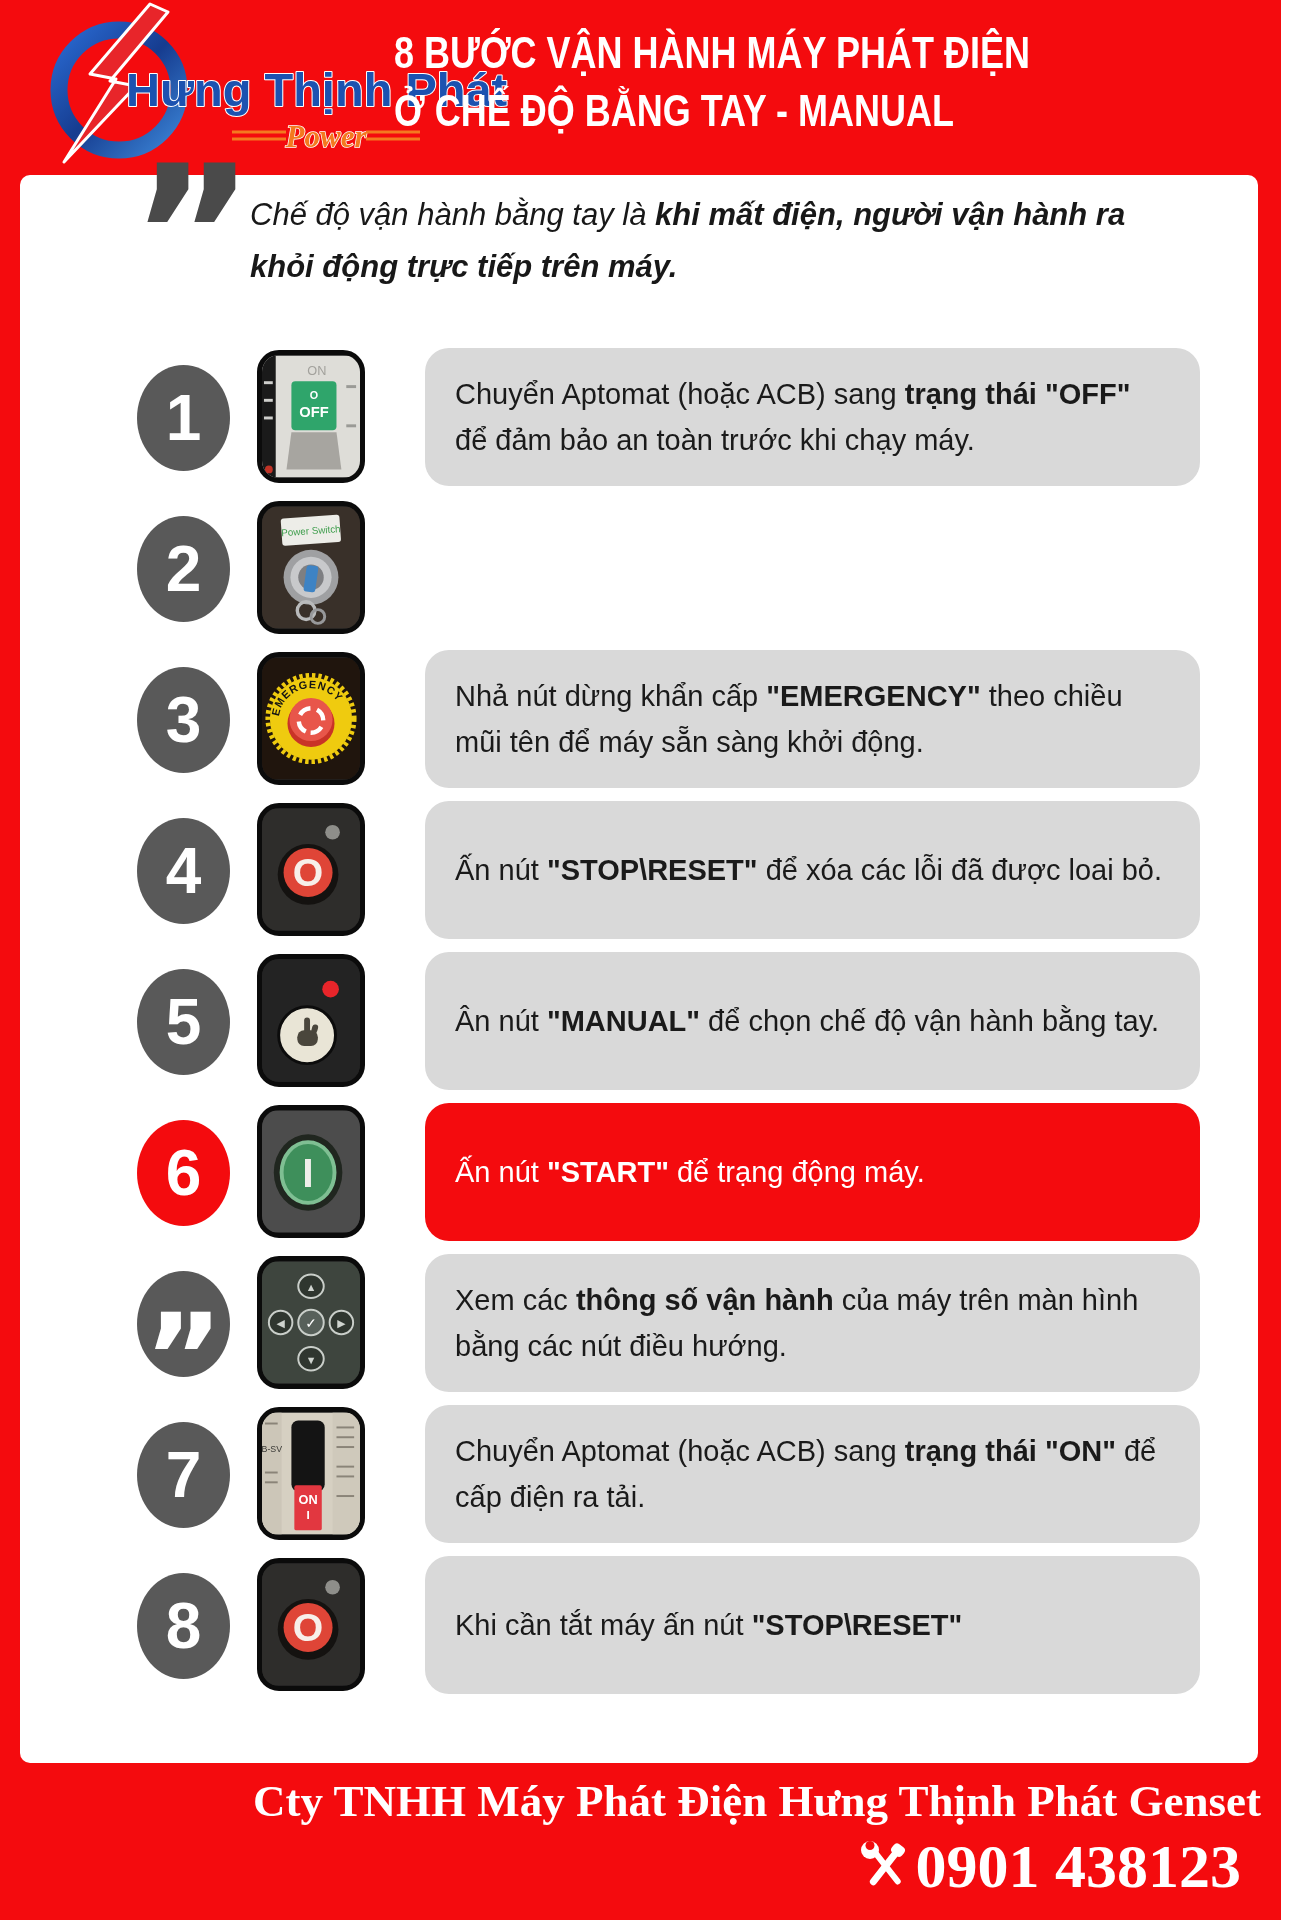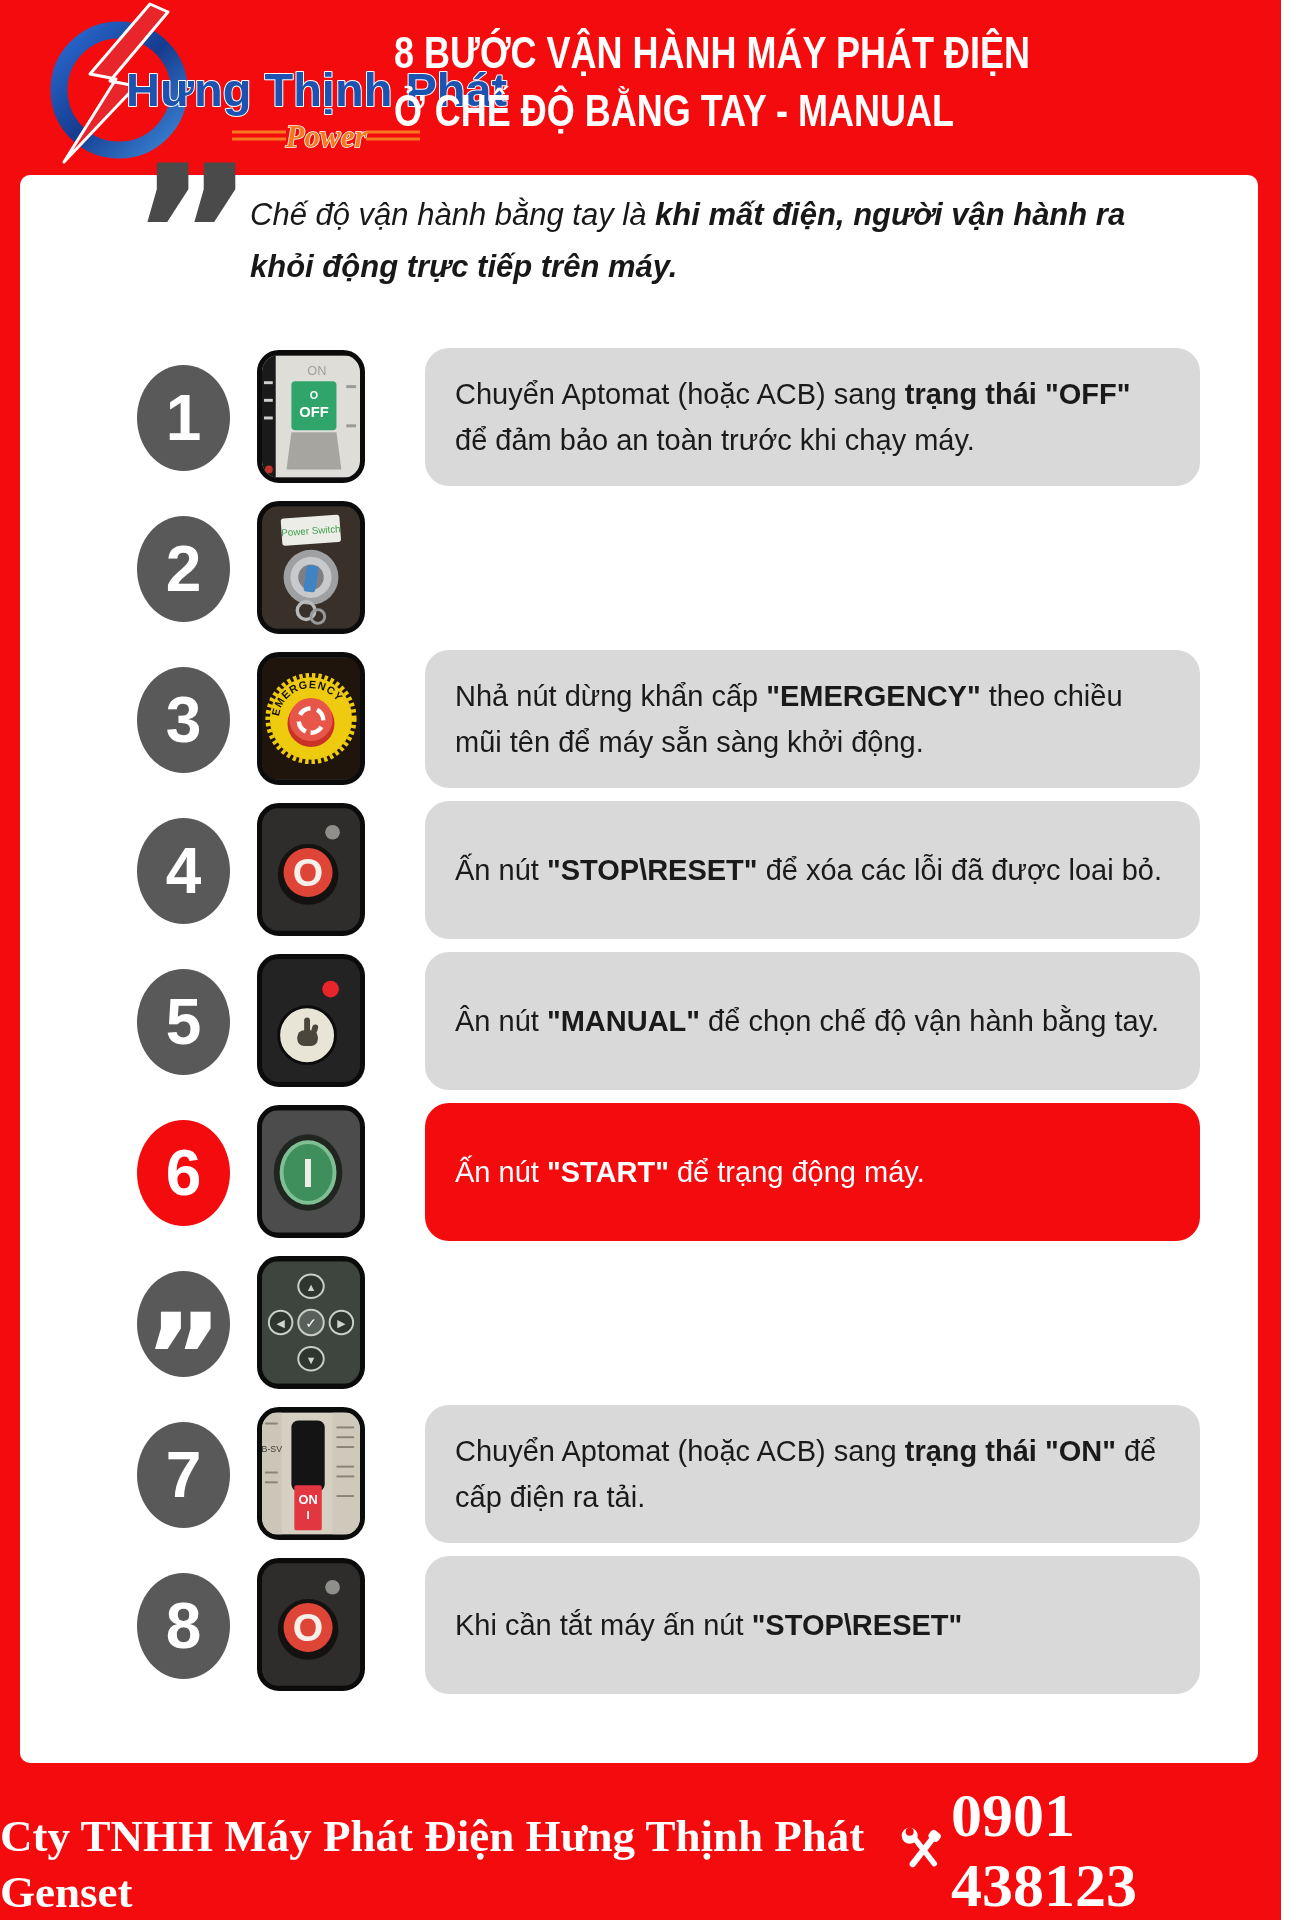--- a/index.html
+++ b/index.html
@@ -46,21 +46,21 @@
   .textbox{
     position:absolute;left:405px;top:0px;width:775px;height:138px;background:#D9D9D9;border-radius:24px;
     display:flex;align-items:center;box-sizing:border-box;padding:0 30px;
   }
   .textbox p{margin:0;font-size:29px;line-height:46px;color:#1a1a1a;}
   .textbox-red{background:var(--red,#F40B0E);}
   .textbox-red p{color:#ffffff;}
   
   .footer{
     position:absolute;left:0;top:1763px;width:1281px;height:157px;color:#fff;
-    display:flex;align-items:flex-end;box-sizing:border-box;padding:10px 20px 0 0;
+    display:flex;flex-direction:column;align-items:flex-end;box-sizing:border-box;padding:10px 20px 0 0;
     font-family:"Liberation Serif","DejaVu Serif",serif;font-weight:bold;
   }
   .footer .company{font-size:45px;line-height:56px;}
   .footer .phone-row{display:flex;align-items:center;gap:4px;padding-right:20px;margin-top:2px;}
   .footer .phone{font-size:62px;line-height:70px;}
 </style>
 </head>
 <body>
 
 <div class="red-card"></div>
@@ -232,20 +232,23 @@
    <ellipse cx="50" cy="62" rx="13" ry="13" fill="#57605A" stroke="#C9CEC9" stroke-width="2"></ellipse>
    <ellipse cx="81" cy="62" rx="12" ry="12" fill="#2F362F" stroke="#C9CEC9" stroke-width="2"></ellipse>
    <ellipse cx="50" cy="99" rx="13" ry="12" fill="#2F362F" stroke="#C9CEC9" stroke-width="2"></ellipse>
    <text x="50" y="30" font-size="11" fill="#CFD4CF" text-anchor="middle">▲</text>
    <text x="19" y="66.5" font-size="11" fill="#CFD4CF" text-anchor="middle">◀</text>
    <text x="50" y="67.5" font-size="14" font-weight="bold" fill="#ffffff" text-anchor="middle">✓</text>
    <text x="81" y="66.5" font-size="11" fill="#CFD4CF" text-anchor="middle">▶</text>
    <text x="50" y="104" font-size="11" fill="#CFD4CF" text-anchor="middle">▼</text>
   </svg>
         </div>
+        <div class="textbox">
+          <p><span>Xem các </span><span class="b">thông số vận hành</span><span> của máy trên màn hình bằng các nút điều hướng.</span></p>
+        </div>
       </div>
       <div class="step-row" style="top: 1230px;">
         <div class="badge">
           <span>7</span>
         </div>
         <div class="thumb">
           <svg viewBox="0 0 100 124">
    <rect width="100" height="124" fill="#D6D0C2"></rect>
    <rect width="20" height="124" fill="#CCC6B8"></rect>
    <rect x="72" width="28" height="124" fill="#CFC9BB"></rect>

